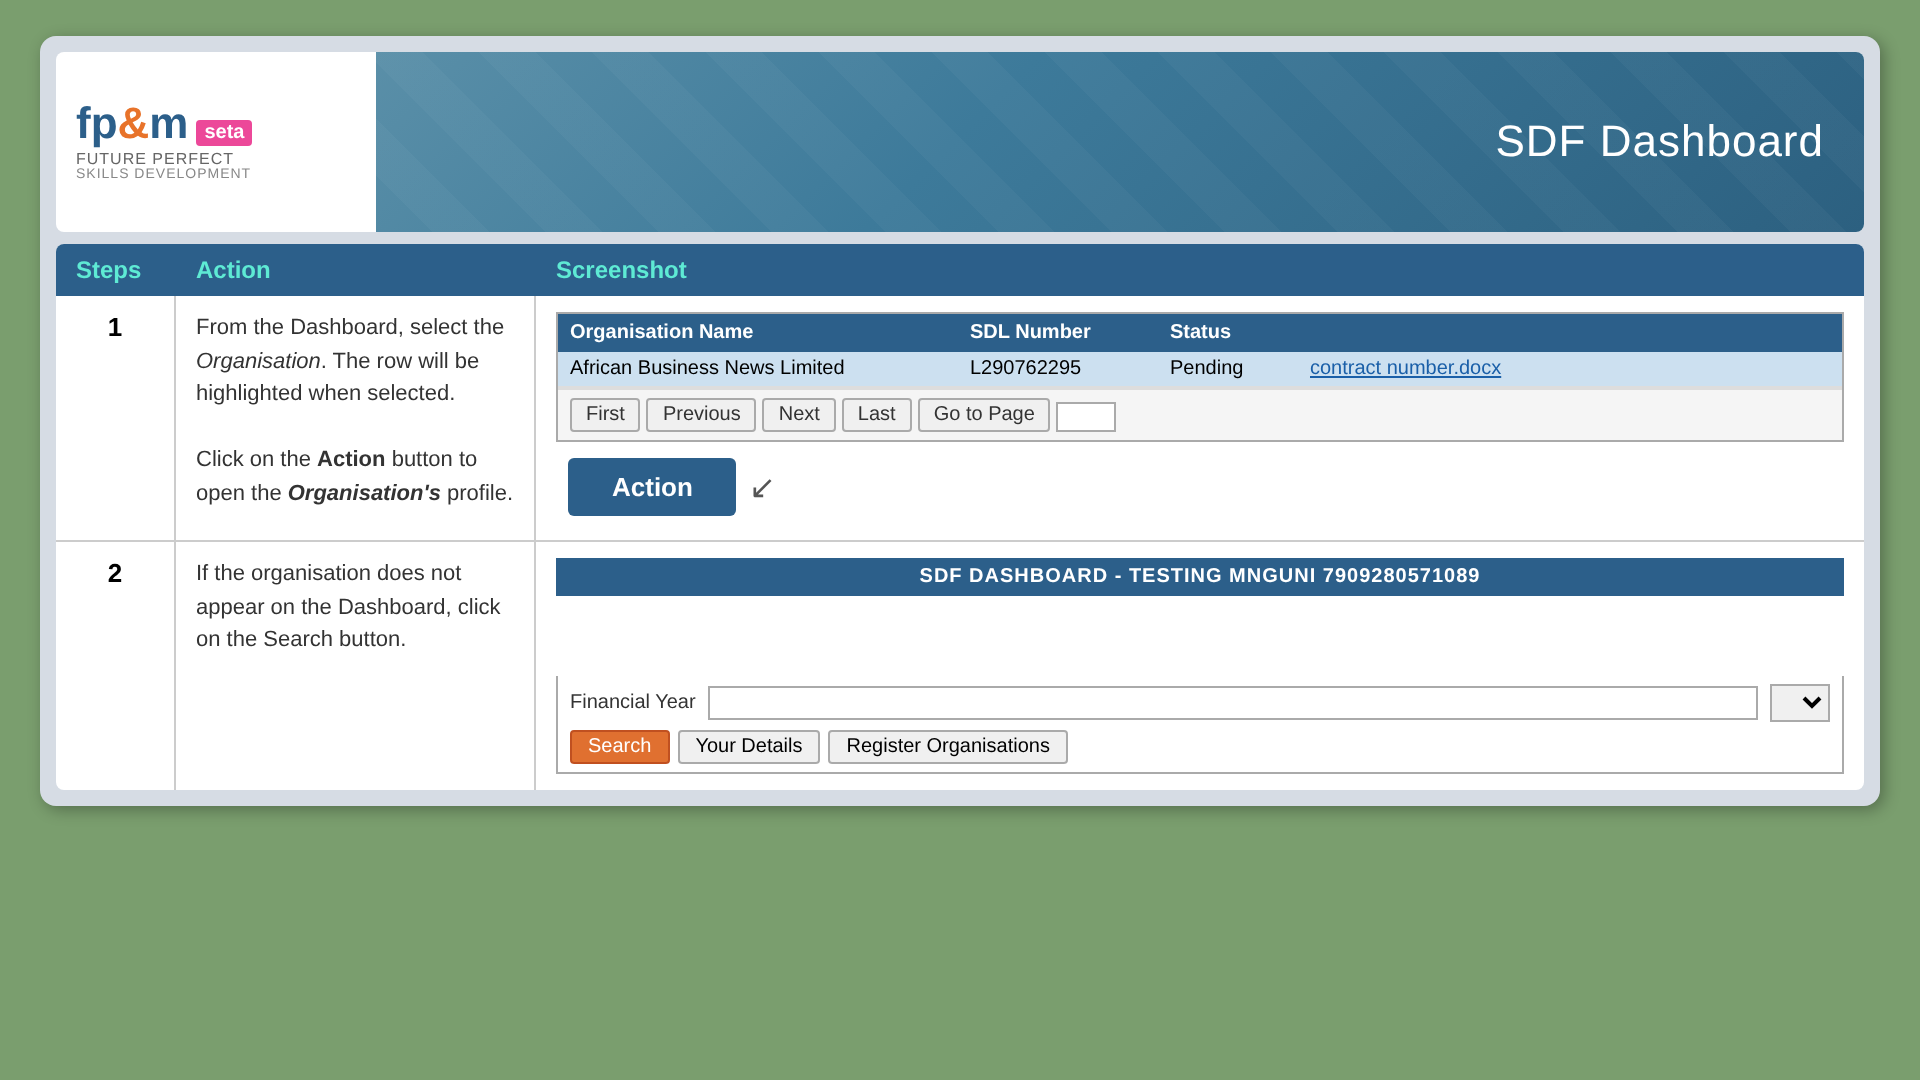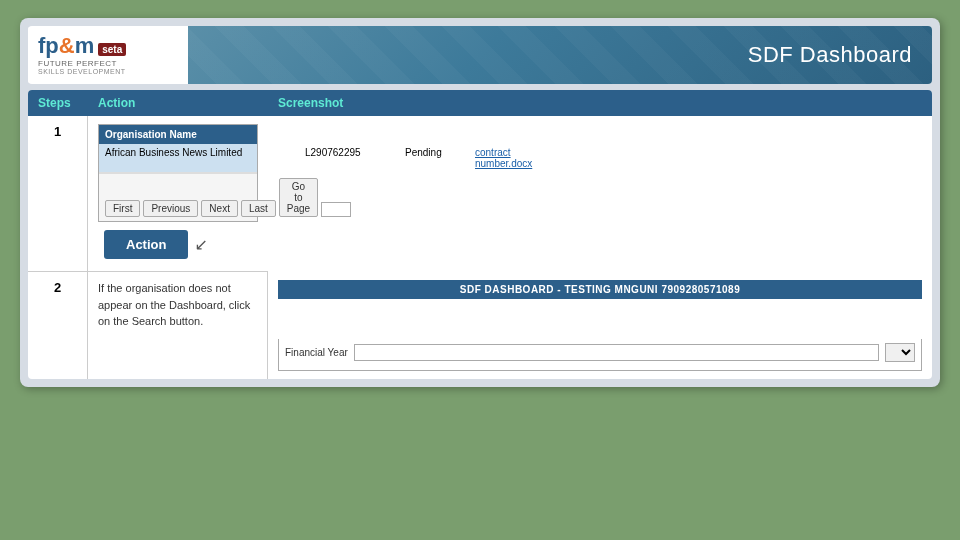--- a/index.html
+++ b/index.html
@@ -36,21 +36,21 @@
     }
     .logo-fp {
       font-size: 22px;
       font-weight: bold;
       color: #2c5f8a;
       line-height: 1;
     }
     .logo-fp span.amp { color: #e8732a; }
     .logo-seta {
       display: inline-block;
-      background: #7f1d1d;
+      background: #ec4899;
       color: white;
       font-size: 10px;
       font-weight: bold;
       padding: 1px 4px;
       border-radius: 2px;
       margin-left: 2px;
       vertical-align: middle;
     }
     .logo-sub {
       font-size: 8px;
@@ -60,21 +60,21 @@
       letter-spacing: 0.5px;
     }
     .logo-sub2 {
       font-size: 7px;
       color: #888;
       text-transform: uppercase;
       letter-spacing: 0.5px;
     }
     .header-banner {
       flex: 1;
-      height: 58px;
+      height: 90px;
       background: linear-gradient(135deg, #5a8fa8 0%, #3d7a9a 40%, #2c6080 100%);
       display: flex;
       align-items: center;
       justify-content: flex-end;
       padding-right: 20px;
       position: relative;
       overflow: hidden;
     }
     .header-banner::before {
       content: '';
@@ -313,20 +313,24 @@
   <div class="main-content">
 
     <div class="table-header-row">
       <div class="col">Steps</div>
       <div class="col">Action</div>
       <div class="col">Screenshot</div>
     </div>
 
     <div class="table-body">
       <div class="step-cell">1</div>
+      <div class="action-cell">
+        From the Dashboard, select the <em>Organisation</em>. The row will be highlighted when selected.<br><br>
+        Click on the <strong>Action</strong> button to open the <strong><em>Organisation's</em></strong> profile.
+      </div>
       <div class="screenshot-cell">
         <div class="screenshot-inner">
           <div class="ss-table-header">
             <div class="ss-col">Organisation Name</div>
             <div class="ss-col">SDL Number</div>
             <div class="ss-col">Status</div>
           </div>
           <div class="ss-table-row" style="background:#cce0f0;">
             <div class="ss-col">African Business News Limited</div>
             <div class="ss-col">L290762295</div>
@@ -355,17 +359,22 @@
       <div class="screenshot-cell-2">
         <div class="ss2-header">SDF Dashboard - Testing Mnguni 7909280571089</div>
         <div class="ss2-body">
           <div class="ss2-year-row">
             <span class="ss2-year-label">Financial Year</span>
             <input class="ss2-year-input" type="text" value="" style="">
             <select class="ss2-year-dropdown">
               <option></option>
             </select>
           </div>
+          <div class="ss2-buttons">
+            <button class="ss2-btn active">Search</button>
+            <button class="ss2-btn">Your Details</button>
+            <button class="ss2-btn">Register Organisations</button>
+          </div>
         </div>
       </div>
     </div>
   </div>
 </div>
 
 </body></html>

